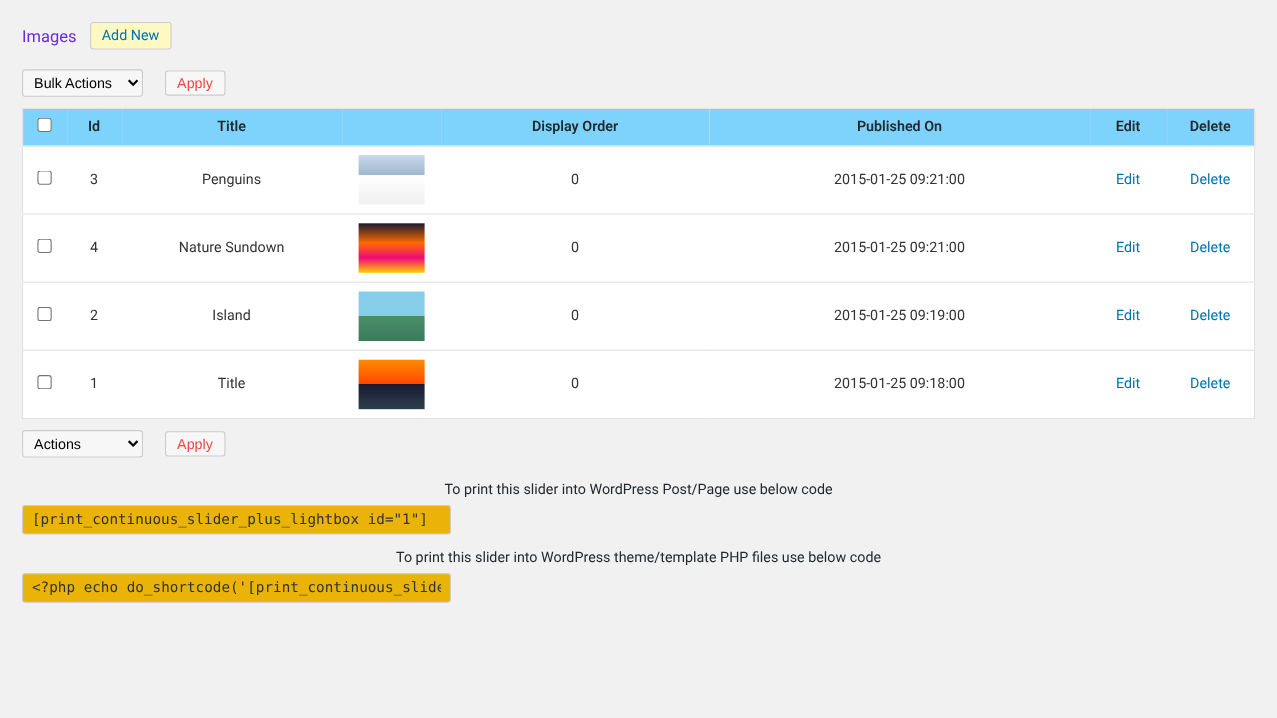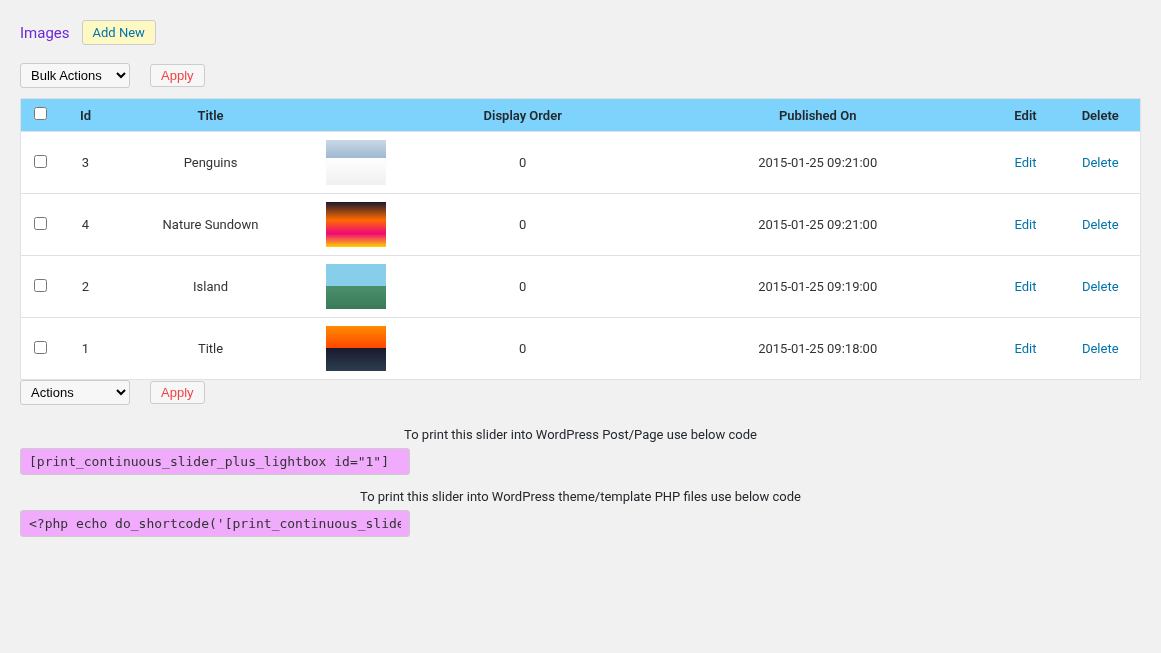--- a/index.html
+++ b/index.html
@@ -112,38 +112,39 @@
     .thumb-title {
       width: 60px; height: 45px;
       background: linear-gradient(180deg, #ff8c00 0%, #ff4500 50%, #1a1a2e 50%, #2c3e50 100%);
       display: block; margin: 0 auto;
     }
 
     a.edit-link { color: #0073aa; text-decoration: none; }
     a.delete-link { color: #0073aa; text-decoration: none; }
 
     .bottom-bulk-bar {
+      margin-top: 10px;
     }
 
     .info-section {
       margin-top: 22px;
     }
     .info-label {
       font-size: 13px;
       color: #23282d;
       margin-bottom: 6px;
       text-align: center;
     }
     .code-input {
       width: 390px;
       padding: 5px 8px;
       border: 1px solid #ccc;
       border-radius: 3px;
       font-size: 13px;
-      background: #f0abfc;
+      background: #eab308;
       color: #333;
       font-family: monospace;
       margin-bottom: 14px;
       display: block;
     }
     input[type="checkbox"] {
       cursor: pointer;
     }
   </style>
 </head>

